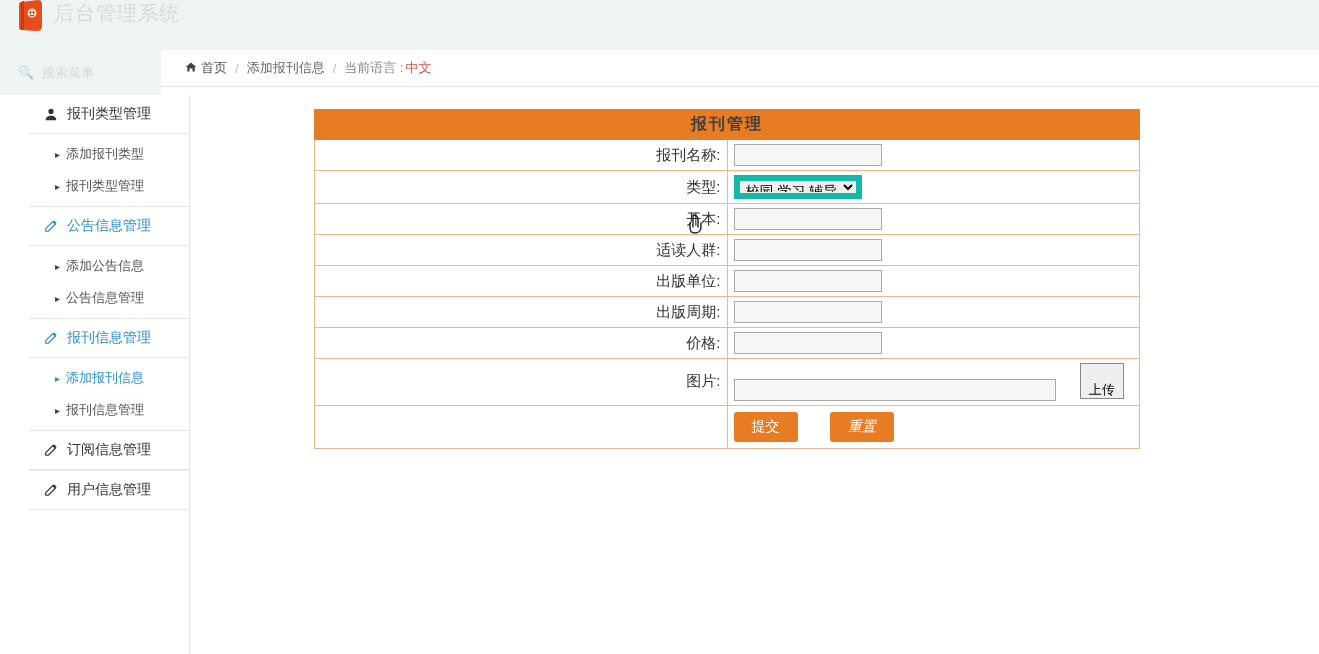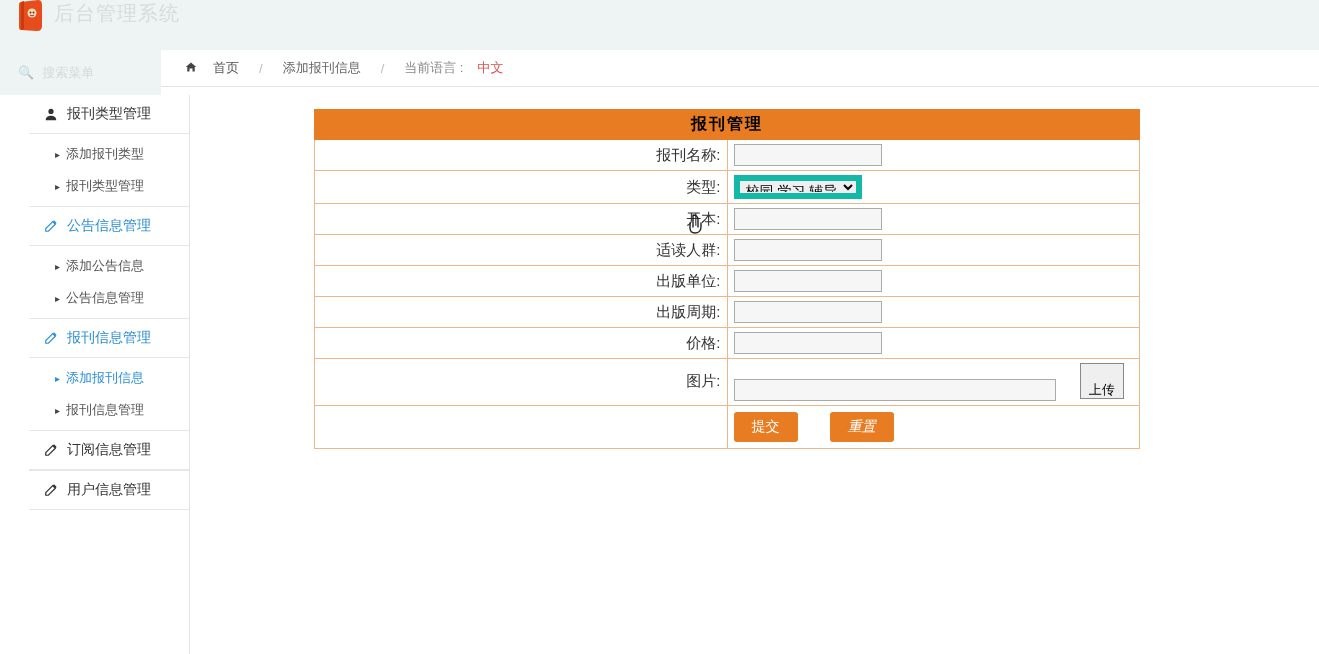--- a/index.html
+++ b/index.html
@@ -109,42 +109,41 @@
   bottom: 0;
 }
 .breadcrumb {
   height: 37px;
   border-bottom: 1px solid #e4e4e4;
   display: flex;
   align-items: center;
   padding-left: 24px;
   font-size: 13px;
   color: #666;
-  gap: 12px;
 }
 .breadcrumb .sep { margin: 0 8px; color: #bbb; }
 .breadcrumb .home-icon { margin-right:4px; color:#444; }
 .breadcrumb .lang-label { color:#888; }
 .breadcrumb .lang-value { color:#d9534f; margin-left:2px; }
 
 
 .form-wrap {
   padding: 22px 26px 0 0;
   display:flex;
   justify-content:center;
 }
 .form-table {
   width: 826px;
   border-collapse: collapse;
   border: 1px solid #e28c4a;
   table-layout: fixed;
 }
 .form-table th.title {
   background: #e77c22;
-  color: #000000;
+  color: #404040;
   font-weight: bold;
   font-size: 16px;
   letter-spacing: 2px;
   text-align: center;
   padding: 4px 0;
   border: 1px solid #e77c22;
 }
 .form-table td {
   border: 1px solid #e9b98d;
   padding: 4px 6px;

